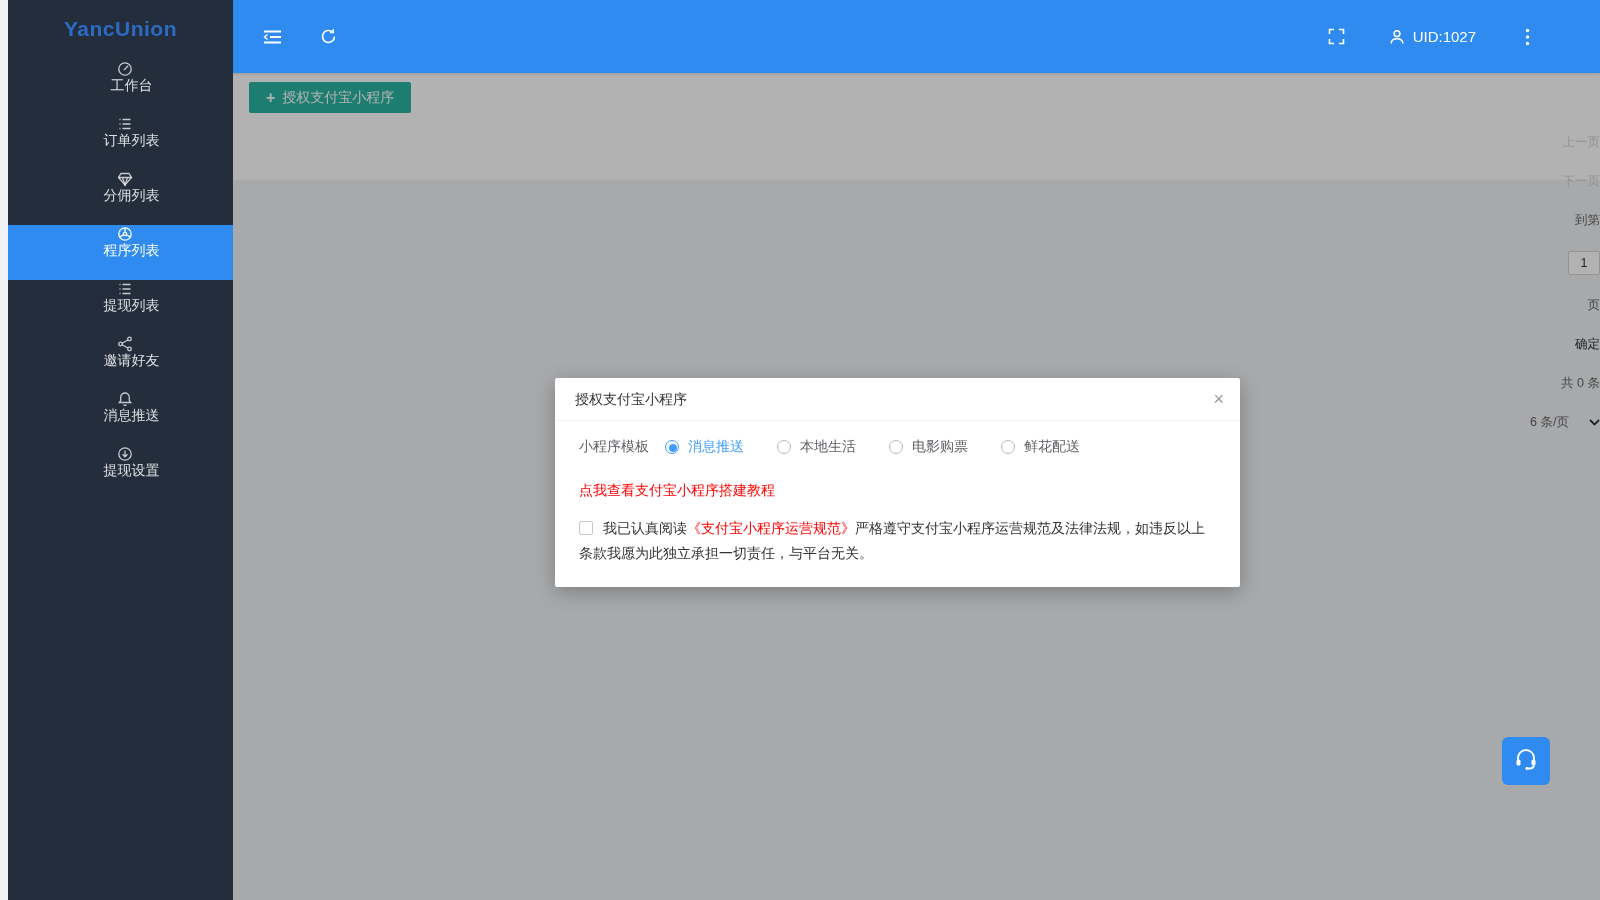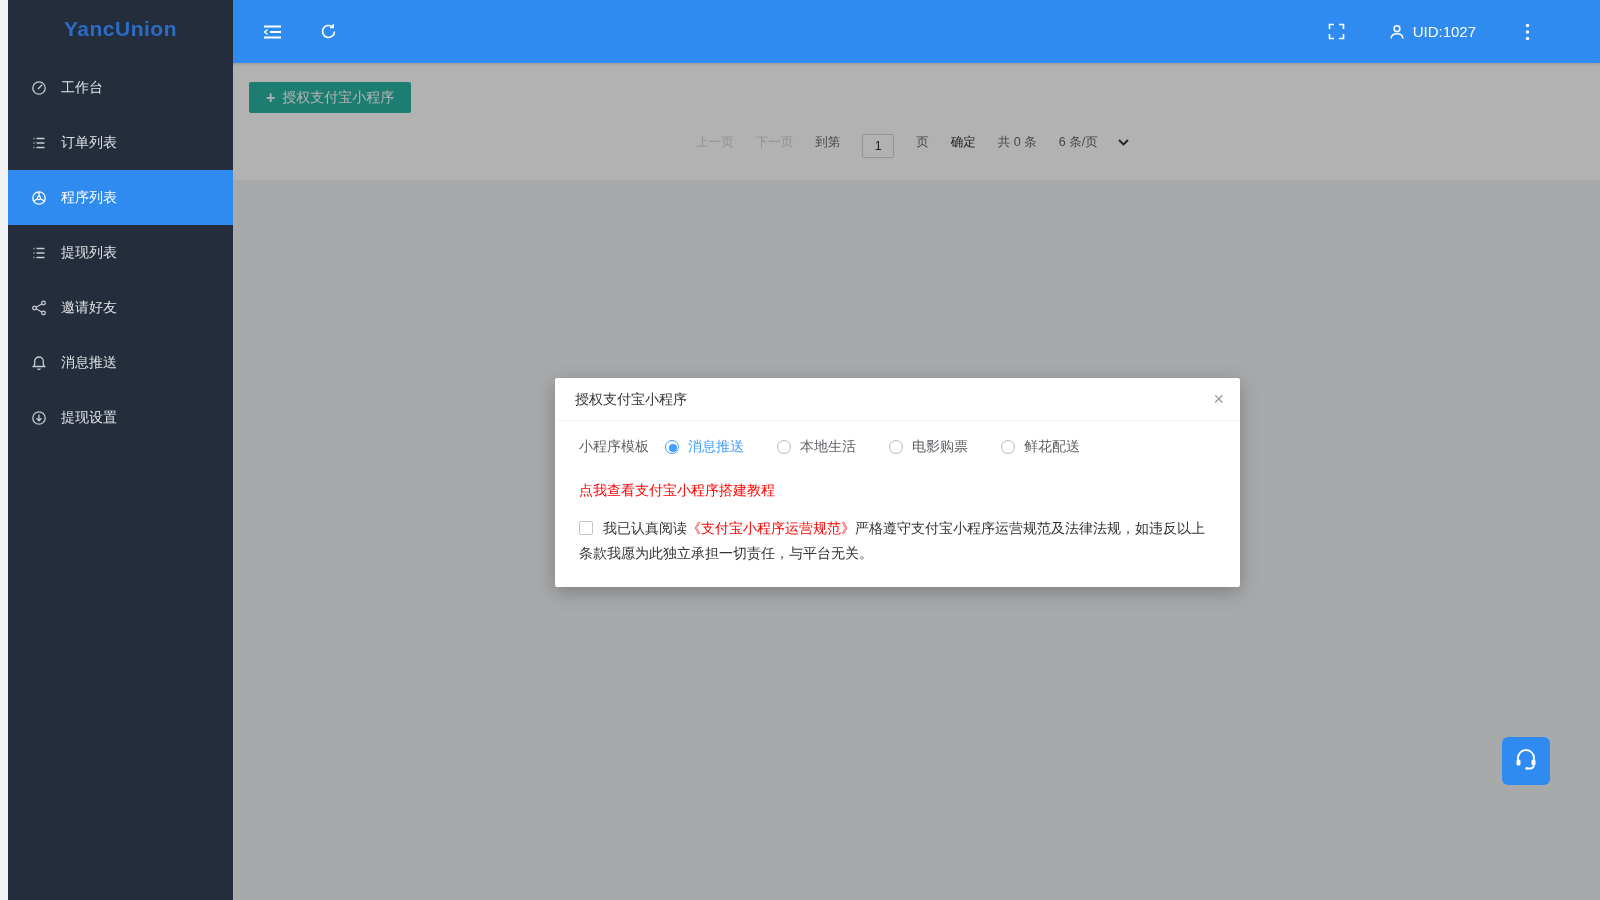--- a/index.html
+++ b/index.html
@@ -5,46 +5,46 @@
   * { margin:0; padding:0; box-sizing:border-box; }
   html,body { width:1600px; height:900px; overflow:hidden; }
   body { font-family:"Liberation Sans","DejaVu Sans",sans-serif; background:#f0f2f5; position:relative; }
 
   
   .sidebar { position:absolute; left:8px; top:0; width:225px; height:900px; background:#232d3c; z-index:40; }
   .logo { height:58px; display:flex; align-items:center; justify-content:center;
           color:#2c6cc4; font-size:21px; font-weight:bold; letter-spacing:.5px; }
   .menu { padding-top:2px; }
   .menu-item { height:55px; display:flex; align-items:center; padding-left:22px;
-               color:rgba(255,255,255,.85); font-size:14px; cursor:pointer; }
+               color:rgba(255,255,255,.85); font-size:14px; cursor:pointer;flex-direction:column; }
   .menu-item .mi-icon { width:17px; height:17px; margin-right:14px; color:rgba(255,255,255,.75);
                         display:inline-flex; align-items:center; justify-content:center; }
   .menu-item.active { background:#2f8bf0; color:#fff; }
   .menu-item.active .mi-icon { color:#fff; }
   .mi-icon svg { width:16px; height:16px; display:block; }
 
   
-  .topbar { position:absolute; left:225px; top:0; right:0; height:63px; background:#2f8bf0;
+  .topbar { position:absolute; left:225px; top:0; right:0; height:73px; background:#2f8bf0;
             display:flex; align-items:center; padding:0 60px 0 34px; z-index:30;
             box-shadow:0 1px 3px rgba(0,0,0,.15); }
   .tb-icon { color:#fff; display:inline-flex; align-items:center; justify-content:center;
              width:26px; height:26px; cursor:pointer; }
   .tb-icon svg { display:block; }
   .tb-left { display:flex; align-items:center; gap:30px; }
   .tb-right { margin-left:auto; display:flex; align-items:center; gap:38px; }
   .tb-user { display:flex; align-items:center; gap:7px; color:#fff; font-size:15px; cursor:pointer; }
 
   
   .content-strip { position:absolute; left:225px; top:58px; right:0; height:122px; background:#ffffff; }
   .authorize-btn { position:absolute; left:24px; top:24px; height:31px; padding:0 17px;
                    background:#2bb3a3; color:#fff; font-size:14px; border:none; border-radius:2px;
                    display:inline-flex; align-items:center; gap:7px; cursor:pointer; }
   .authorize-btn .plus { font-size:16px; font-weight:bold; line-height:1; }
   .pagination { position:absolute; left:0; right:0; top:76px; display:flex; justify-content:center;
-                align-items:flex-start; gap:22px; font-size:12.5px; color:#666; }
+                align-items:flex-end; gap:22px; font-size:12.5px; color:#666;flex-direction:column; }
   .pg-disabled { color:#d2d2d2; cursor:default; }
   .pg-input { width:32px; height:24px; border:1px solid #d4d4d4; border-radius:2px; text-align:center;
               font-size:12.5px; color:#333; background:#fff; }
   .pg-confirm { color:#333; font-weight:normal; cursor:pointer; }
   .pg-select { display:inline-flex; align-items:center; gap:20px; cursor:pointer; color:#666; }
   .pg-select svg { display:block; }
 
   
   .content-mask { position:absolute; left:225px; top:58px; right:0; bottom:0;
                   background:rgba(0,0,0,.30); z-index:10; }
@@ -99,20 +99,29 @@
     <div class="menu-item">
       <span class="mi-icon">
         <svg viewBox="0 0 16 16" fill="none" stroke="currentColor" stroke-width="1.3">
             <path d="M5.5 3.5h8M5.5 8h8M5.5 12.5h8"></path>
             <path d="M2.5 3.5h1M2.5 8h1M2.5 12.5h1"></path>
           </svg>
       </span>
       <span>订单列表</span>
     </div>
 
+    <div class="menu-item">
+      <span class="mi-icon">
+        <svg viewBox="0 0 16 16" fill="none" stroke="currentColor" stroke-width="1.3">
+            <path d="M4 2.5h8l2.5 4L8 14 1.5 6.5z"></path>
+            <path d="M1.5 6.5h13M5.5 6.5L8 14l2.5-7.5"></path>
+          </svg>
+      </span>
+      <span>分佣列表</span>
+    </div>
 
     <div class="menu-item active">
       <span class="mi-icon">
         <svg viewBox="0 0 16 16" fill="none" stroke="currentColor" stroke-width="1.3">
             <circle cx="8" cy="8" r="6.2"></circle>
             <circle cx="8" cy="8" r="1.6"></circle>
             <path d="M8 6.4V1.8M6.6 8.8l-4 2.3M9.4 8.8l4 2.3"></path>
           </svg>
       </span>
       <span>程序列表</span>

